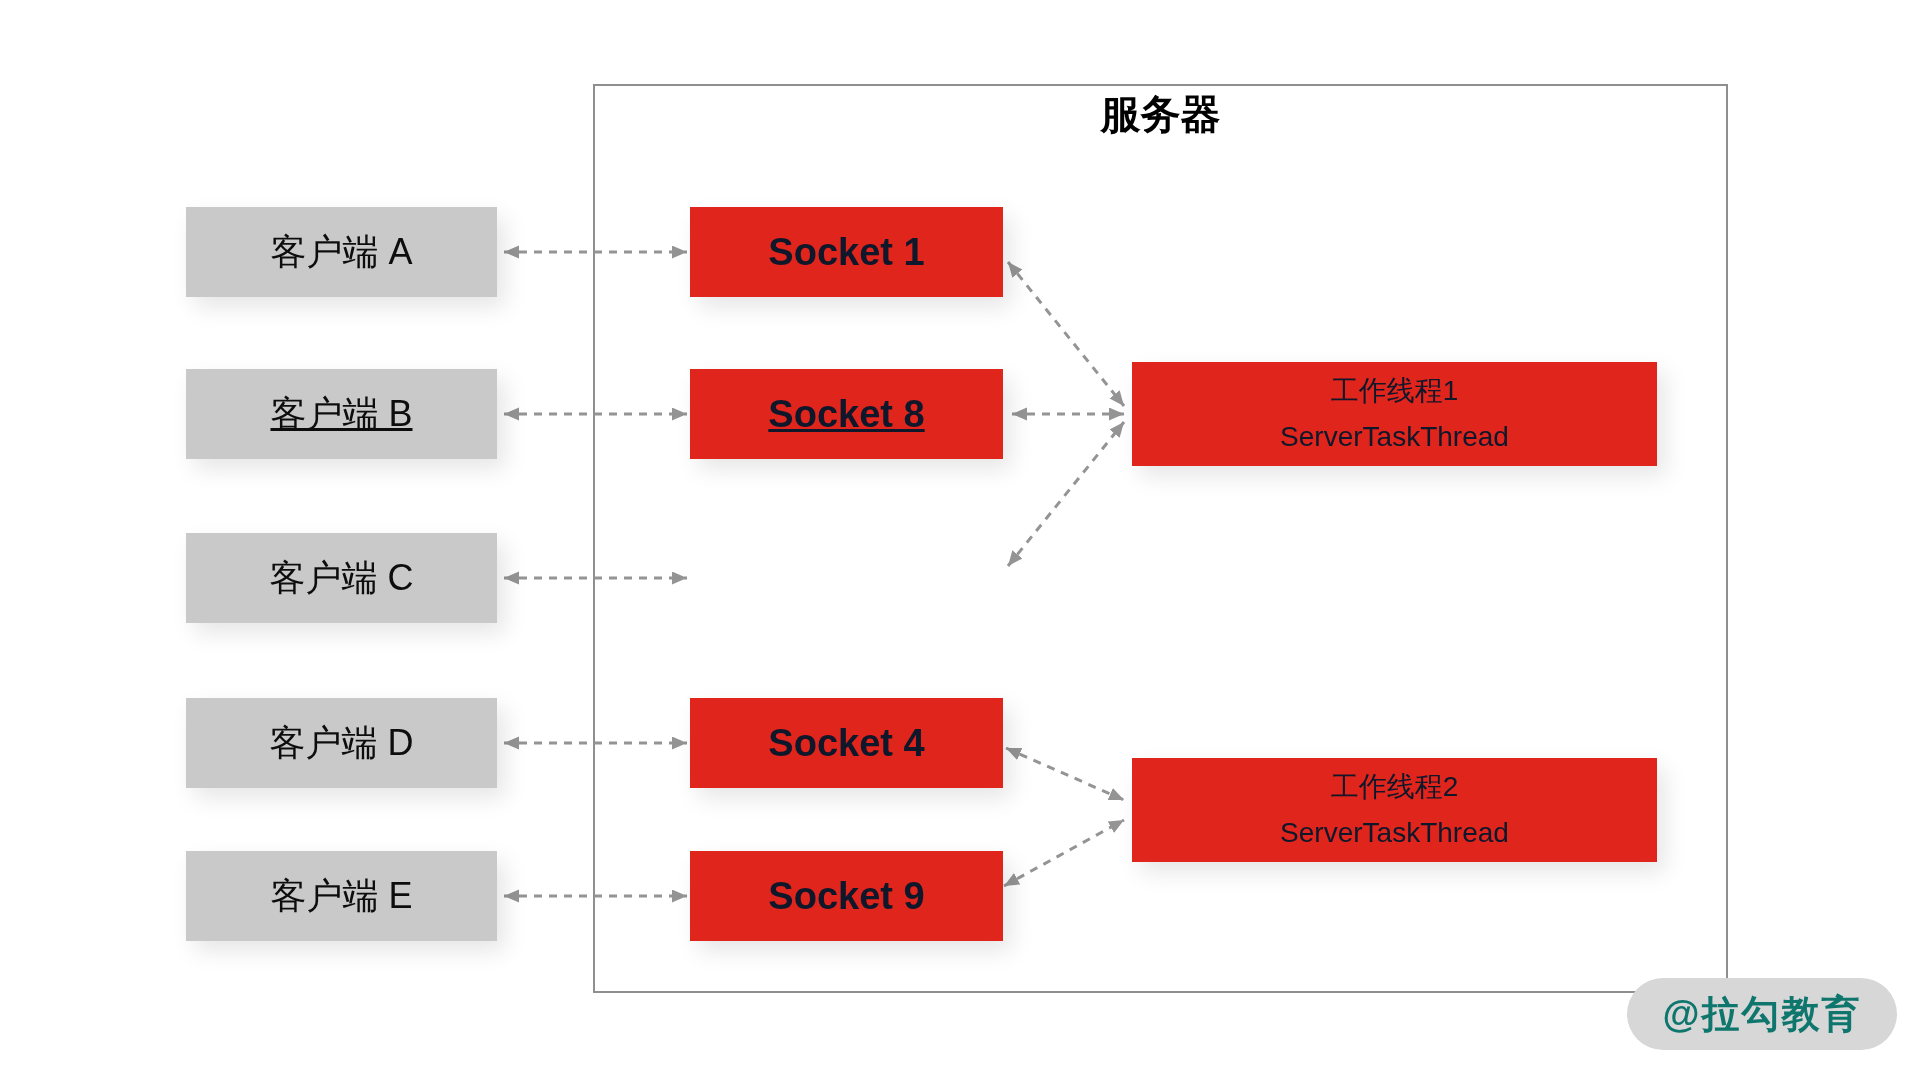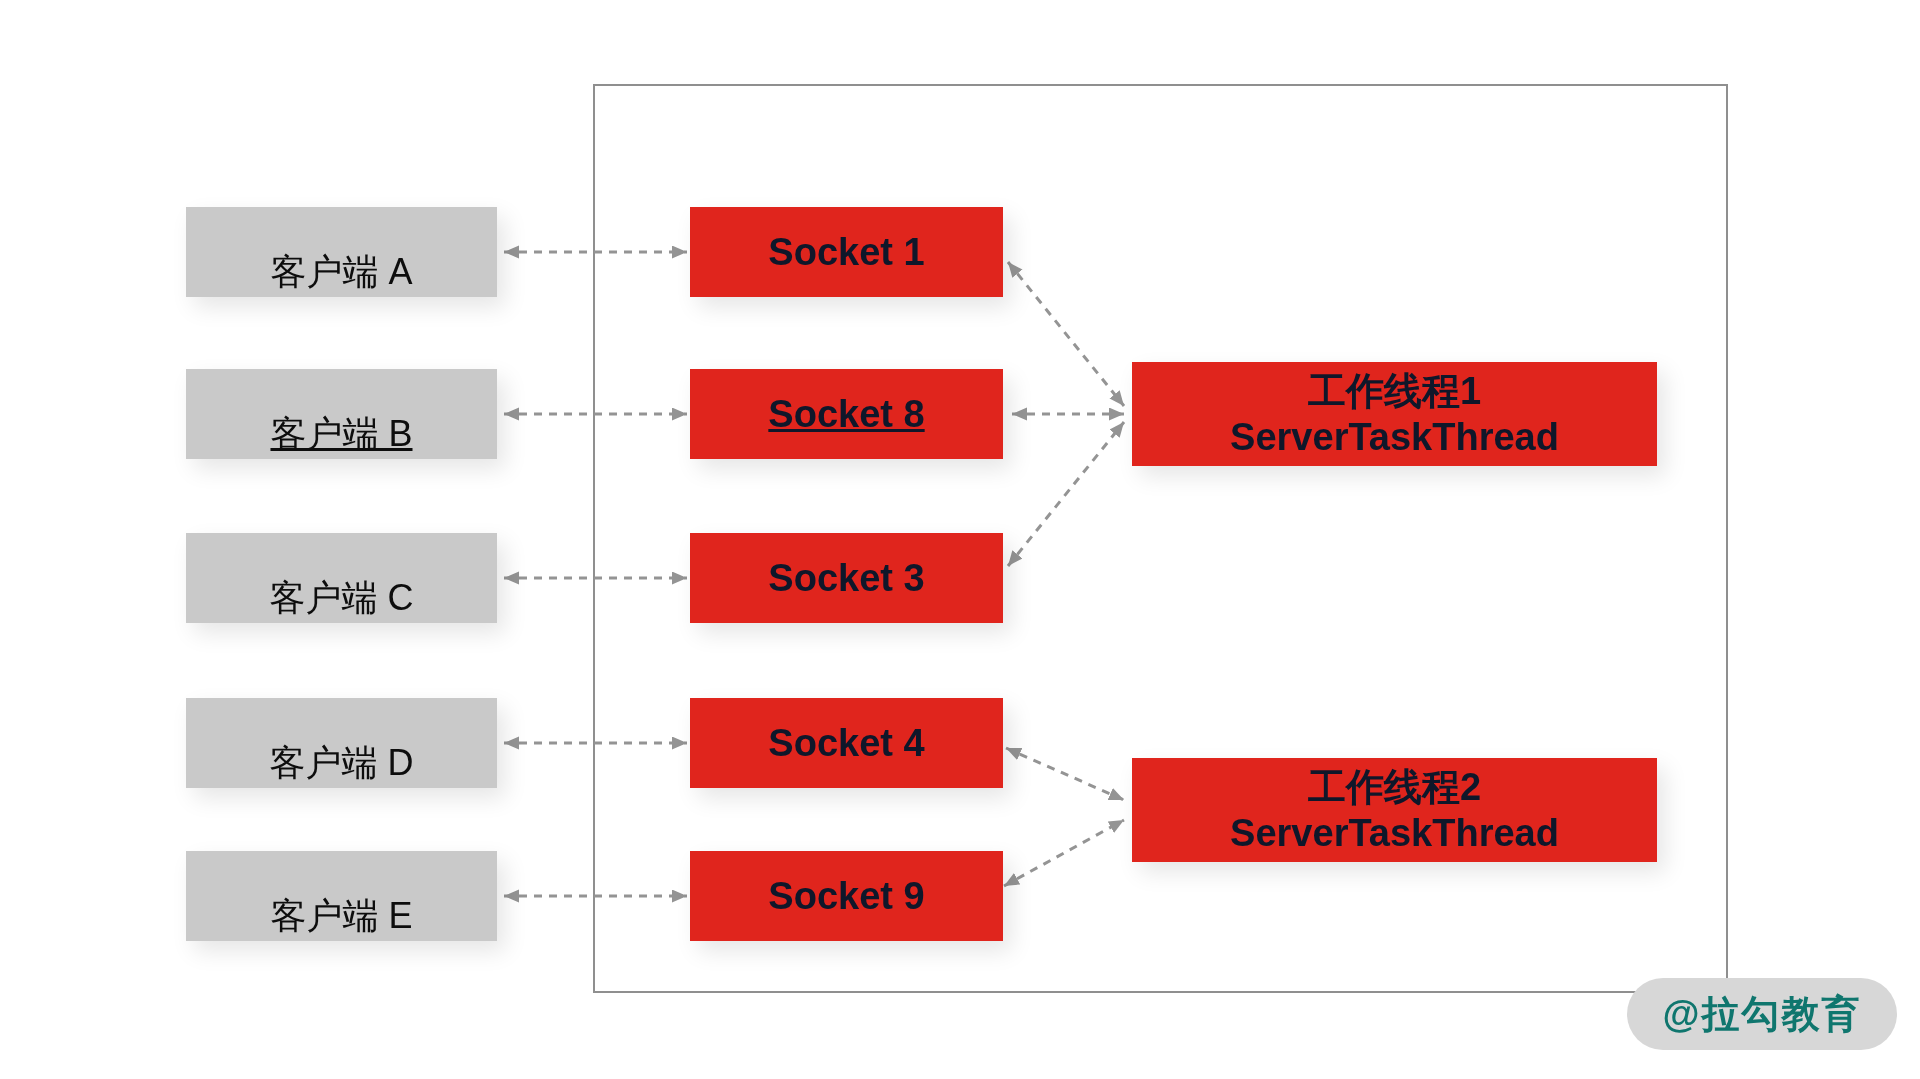--- a/index.html
+++ b/index.html
@@ -40,38 +40,37 @@
     text-align: center;
   }
   .client {
     left: 186px;
     width: 311px; height: 90px;
     background: var(--gray_box, #c9c9c9);
     color: #0d0d0d;
     font-size: 36px;
     font-weight: 500;
     box-shadow: 8px 10px 22px rgba(0,0,0,0.10);
-    align-items: flex-end;
   }
   .redbox {
     background: var(--red, #e0251d);
     color: #0f172a;
     box-shadow: 8px 10px 22px rgba(0,0,0,0.10);
   }
   .socket {
     left: 690px;
     width: 313px; height: 90px;
     font-size: 38px;
     font-weight: 600;
   }
   .worker {
     left: 1132px;
     width: 525px; height: 104px;
-    font-size: 38px;
-    font-weight: 700;
+    font-size: 28px;
+    font-weight: 400;
     flex-direction: column;
     line-height: 46px;
   }
 
   .row1 { top: 207px; }
   .row2 { top: 369px; text-decoration: underline; }
   .row3 { top: 533px; }
   .row4 { top: 698px; }
   .row5 { top: 851px; }
 
@@ -102,20 +101,21 @@
     justify-content: center;
     letter-spacing: 2px;
   }
 </style>
 </head>
 <body>
 
 <div id="canvas">
 
   <div class="abs server-box"></div>
+  <div class="abs server-title">服务器</div>
 
   <svg id="arrow-layer" viewBox="0 0 1920 1079" xmlns="http://www.w3.org/2000/svg">
     <defs>
       <marker id="arrowhead" markerUnits="userSpaceOnUse" markerWidth="16" markerHeight="14" refX="15" refY="6.5" orient="auto-start-reverse">
         <path d="M0,0 L15,6.5 L0,13 Z"></path>
       </marker>
     </defs>
 
     <line class="conn" x1="504" y1="252" x2="687" y2="252" marker-start="url(#arrowhead)" marker-end="url(#arrowhead)"></line>
     <line class="conn" x1="504" y1="414" x2="687" y2="414" marker-start="url(#arrowhead)" marker-end="url(#arrowhead)"></line>
@@ -146,23 +146,20 @@
   <div class="abs node client row5">
       <span>客户端 E</span>
     </div>
 
   <div class="abs node redbox socket row1">
       <span>Socket 1</span>
     </div>
   <div class="abs node redbox socket row2">
       <span>Socket 8</span>
     </div>
-  <div class="abs node redbox socket row3">
-      <span>Socket 3</span>
-    </div>
   <div class="abs node redbox socket row4">
       <span>Socket 4</span>
     </div>
   <div class="abs node redbox socket row5">
       <span>Socket 9</span>
     </div>
 
   <div class="abs node redbox worker" style="top:362px;">
     <span>工作线程1</span>
     <span>ServerTaskThread</span>

